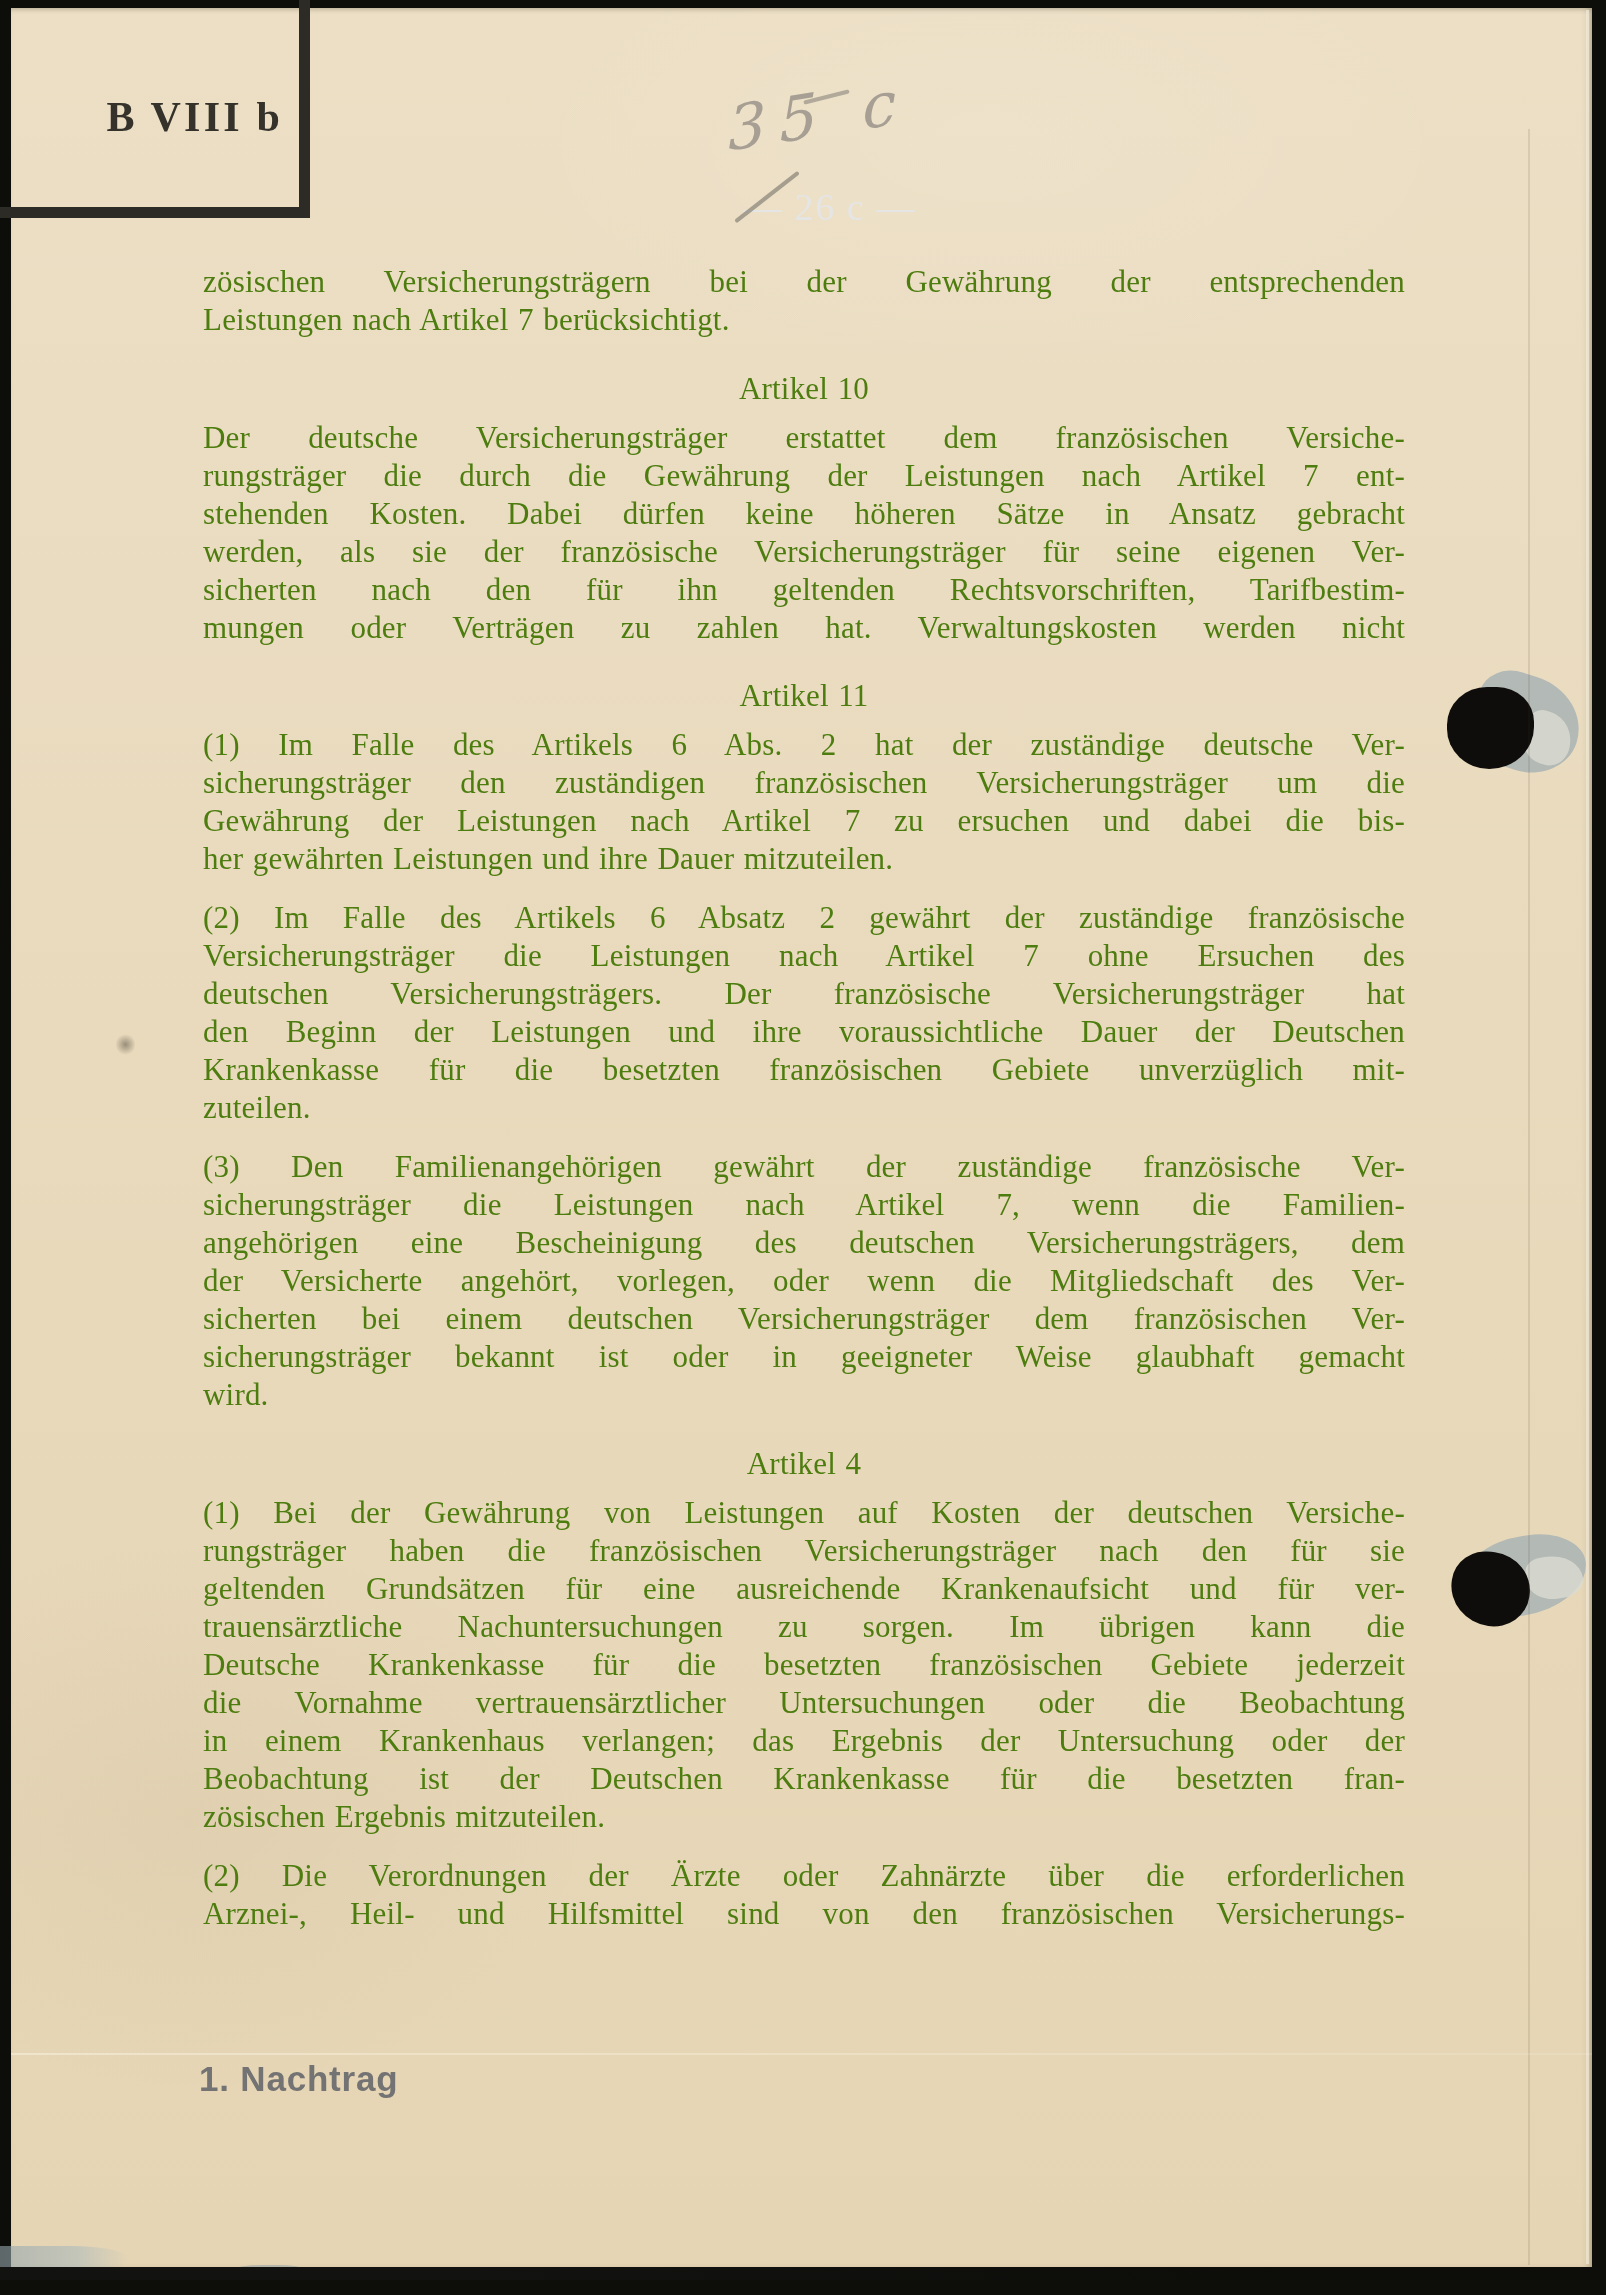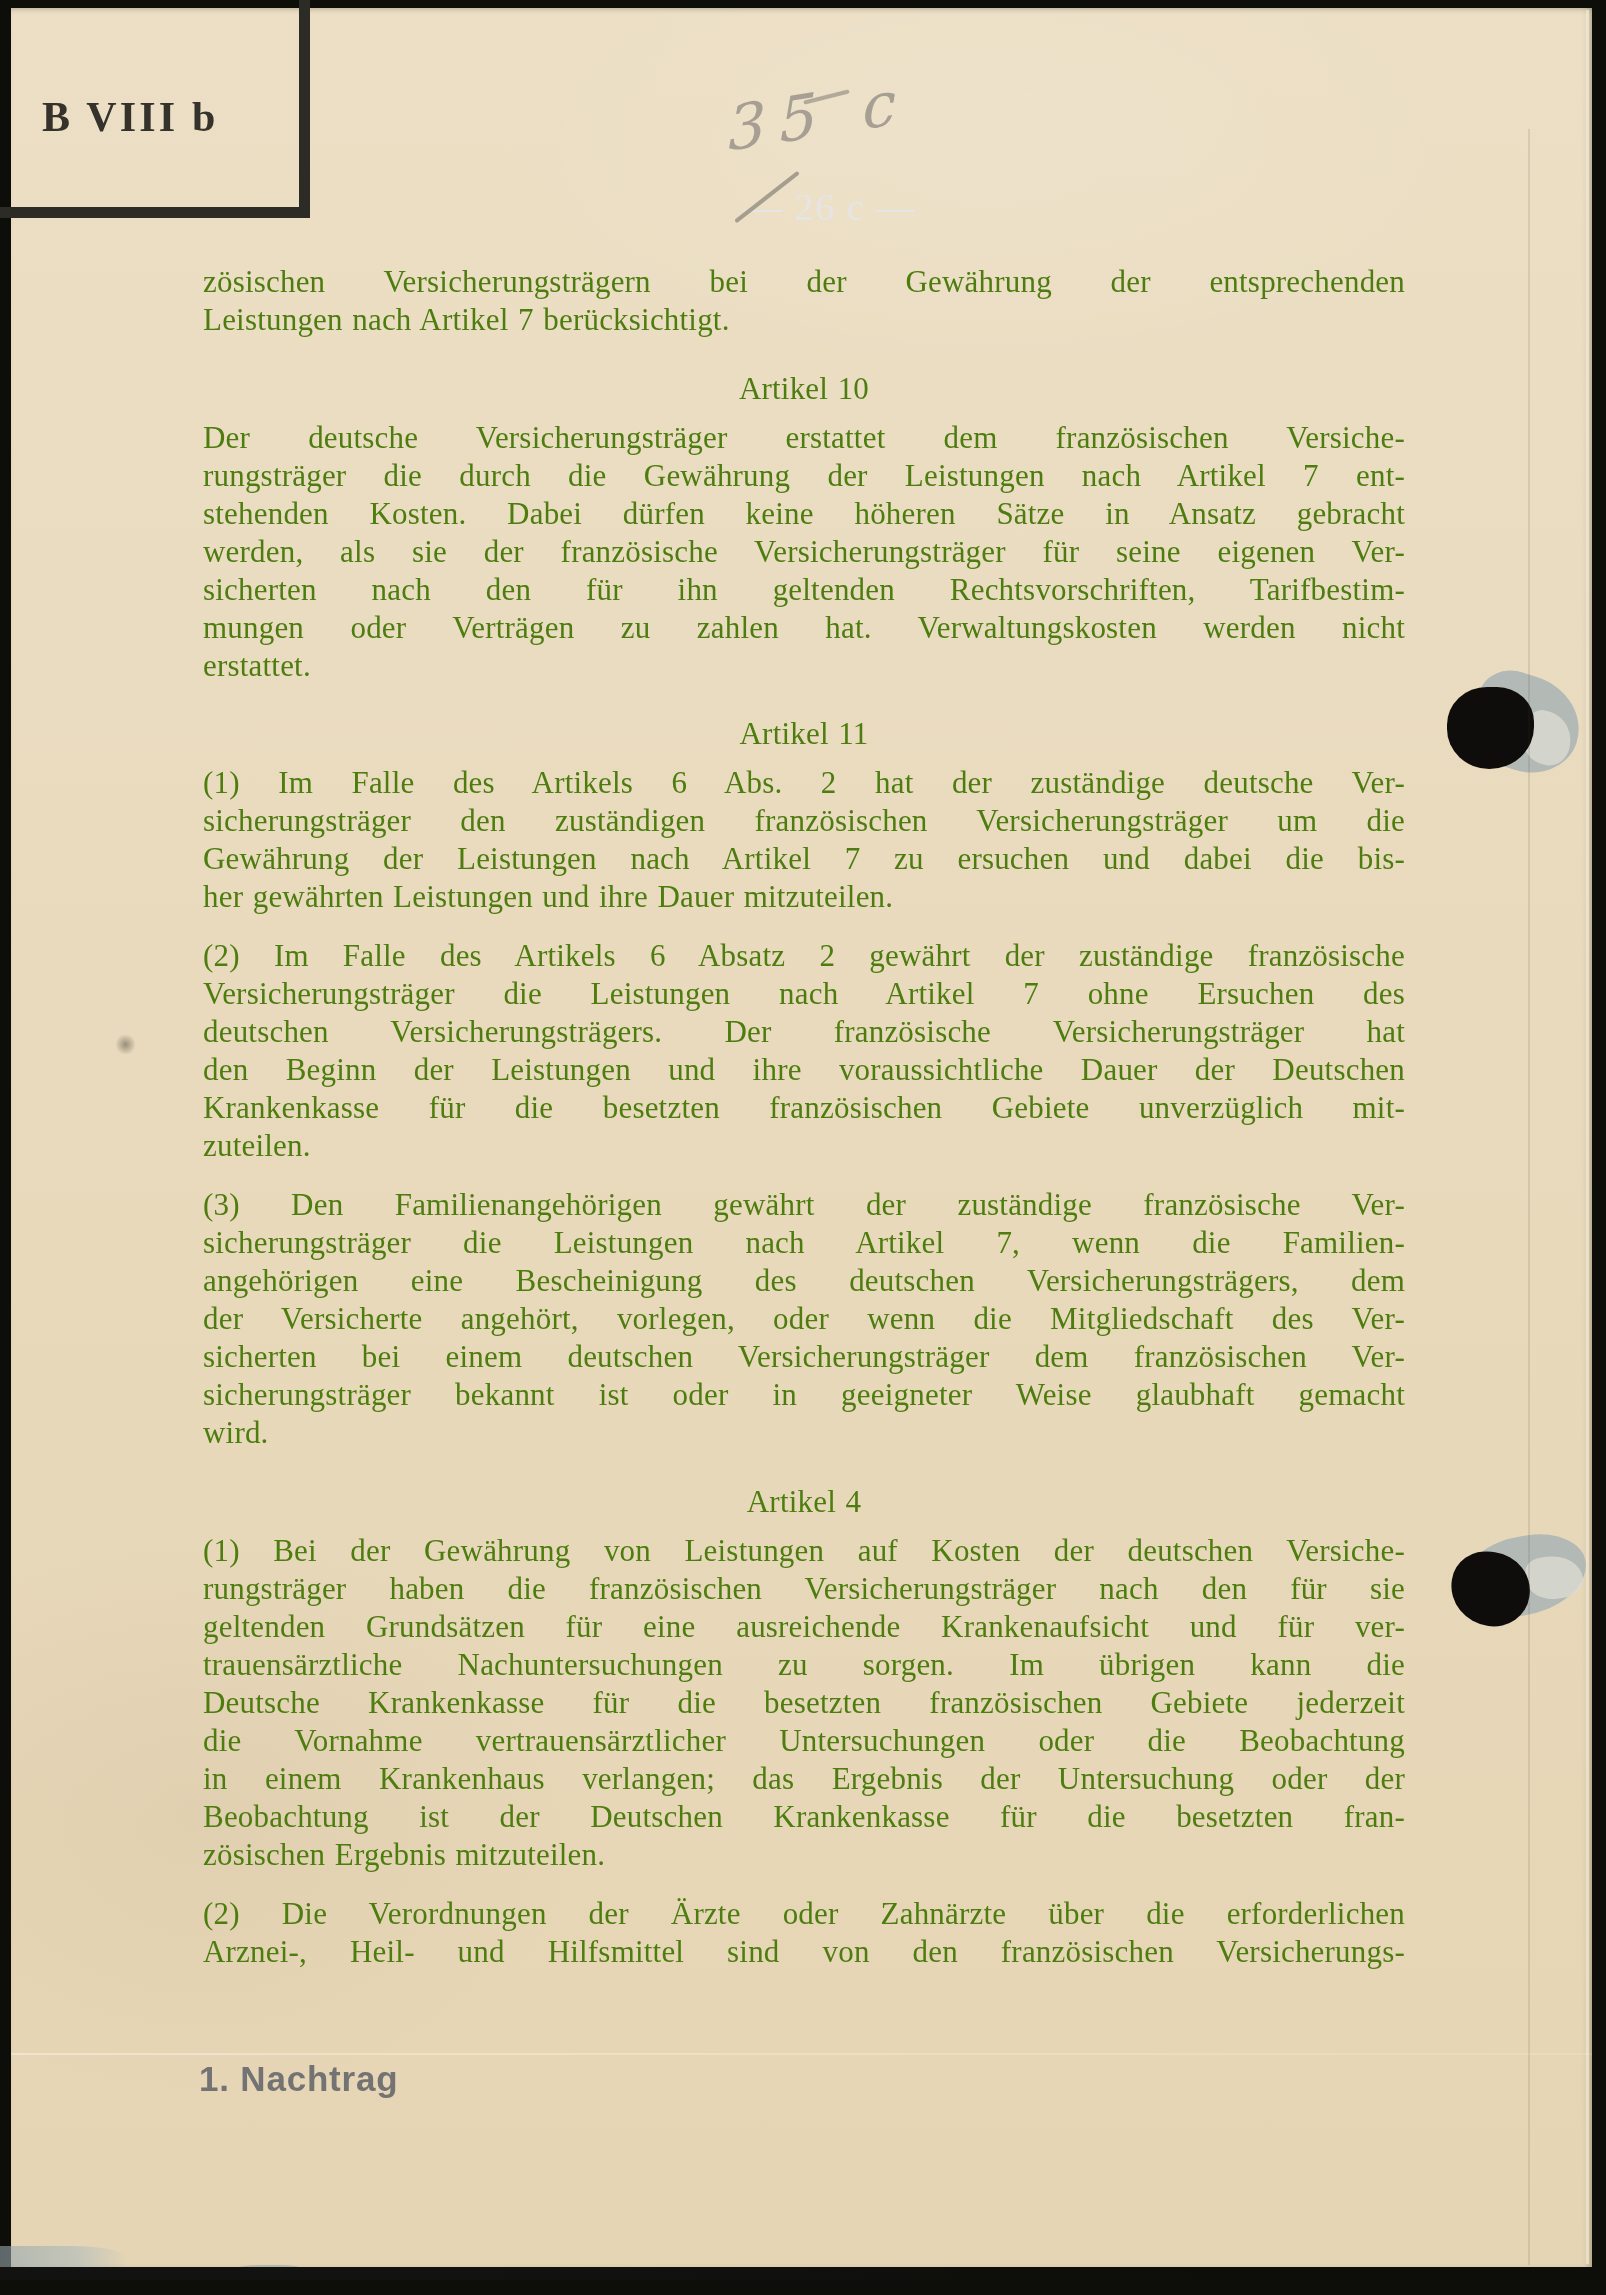--- a/index.html
+++ b/index.html
@@ -18,21 +18,21 @@
       linear-gradient(180deg,#ecdfc5 0%,#e9dabd 45%,#e5d5b4 100%);
     box-shadow: inset -6.4px 0 8px -5.6px rgba(60,50,30,.45), inset 0 4.8px 6.4px -4.8px rgba(60,50,30,.35);
   }
   .edge-light{position:absolute;top:9.6px;left:1586px;width:3.2px;height:2254px;background:rgba(250,244,228,.55);}
   
   .stamp-box{
     position:absolute;left:0;top:0;width:299px;height:207px;
     border-right:11.2px solid #2c2b26;border-bottom:11.2px solid #2c2b26;
   }
   .stamp-label{
-    position:absolute;left:42px;top:93px;width:241px;text-align:left;
+    position:absolute;left:42px;top:93px;width:241px;text-align:right;
     font-weight:bold;font-size:42px;color:#34322b;letter-spacing:3.2px;
   }
   
   .handwritten{
     position:absolute;left:727px;top:79px;
     font-family:"DejaVu Serif",serif;font-style:italic;
     font-size:61px;color:#9b948a;letter-spacing:13px;
     transform:rotate(-9deg) skewX(-8deg);opacity:.85;
   }
   .pencil-stroke{
@@ -105,21 +105,20 @@
       <div class="line last">Leistungen nach Artikel 7 berücksichtigt.</div>
     </div>
     <div class="heading">Artikel 10</div>
     <div class="para">
       <div class="line">Der deutsche Versicherungsträger erstattet dem französischen Versiche-</div>
       <div class="line">rungsträger die durch die Gewährung der Leistungen nach Artikel 7 ent-</div>
       <div class="line">stehenden Kosten. Dabei dürfen keine höheren Sätze in Ansatz gebracht</div>
       <div class="line">werden, als sie der französische Versicherungsträger für seine eigenen Ver-</div>
       <div class="line">sicherten nach den für ihn geltenden Rechtsvorschriften, Tarifbestim-</div>
       <div class="line">mungen oder Verträgen zu zahlen hat. Verwaltungskosten werden nicht</div>
-      <div class="line last">erstattet.</div>
     </div>
     <div class="heading">Artikel 11</div>
     <div class="para">
       <div class="line">(1) Im Falle des Artikels 6 Abs. 2 hat der zuständige deutsche Ver-</div>
       <div class="line">sicherungsträger den zuständigen französischen Versicherungsträger um die</div>
       <div class="line">Gewährung der Leistungen nach Artikel 7 zu ersuchen und dabei die bis-</div>
       <div class="line last">her gewährten Leistungen und ihre Dauer mitzuteilen.</div>
     </div>
     <div class="para">
       <div class="line">(2) Im Falle des Artikels 6 Absatz 2 gewährt der zuständige französische</div>

